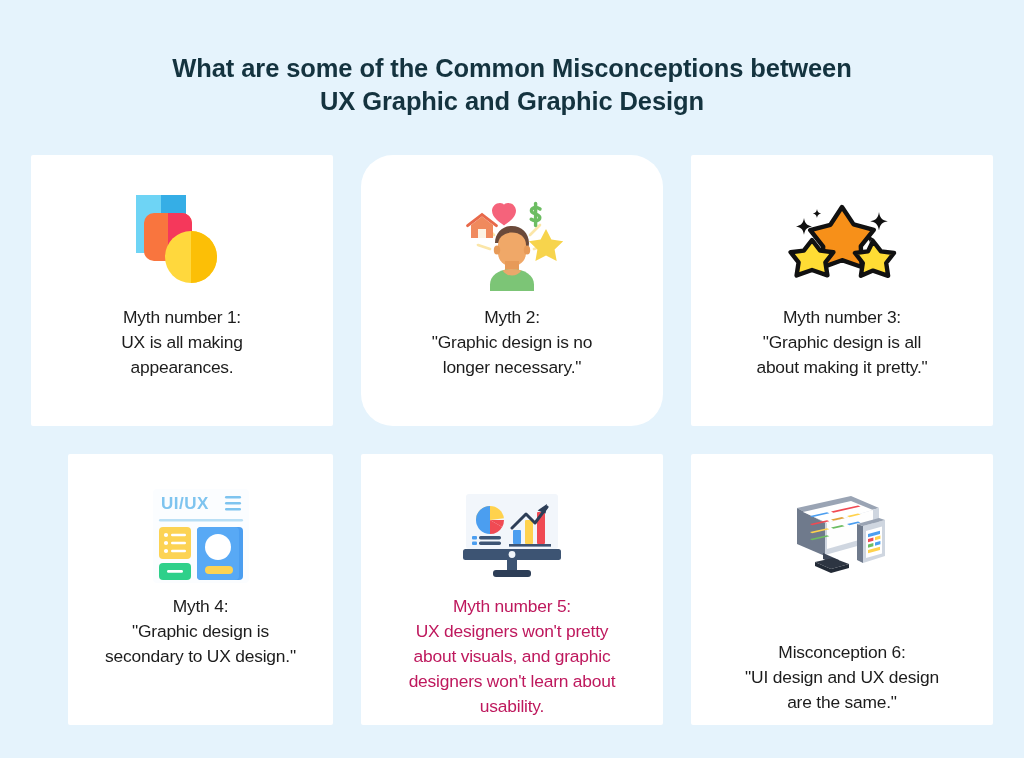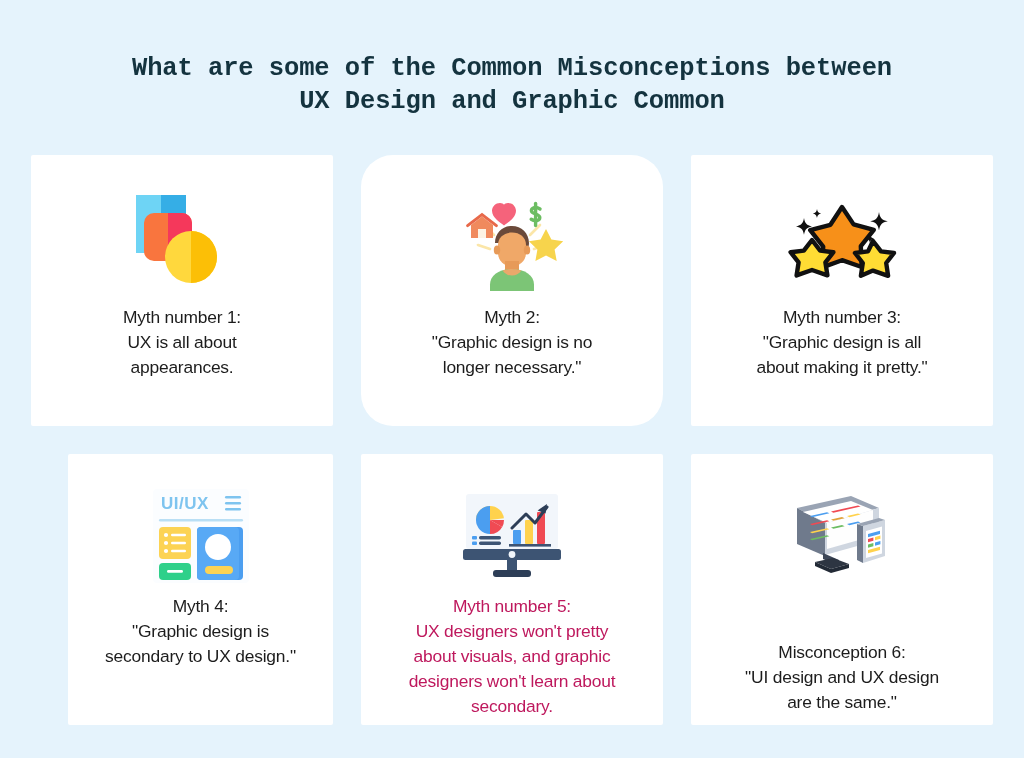--- a/index.html
+++ b/index.html
@@ -36,21 +36,21 @@
   }
   .title {
     text-align: center;
     color: #14333f;
     font-weight: bold;
     font-size: 25.5px;
     line-height: 33px;
     letter-spacing: -0.1px;
     max-width: 790px;
   }
-  .title-line { display: block; font-family: Liberation Mono, monospace; }
+  .title-line { display: block; }
 
   
   .grid {
     display: grid;
     grid-template-columns: repeat(3, 1fr);
     grid-template-rows: 271px 271px;
     column-gap: 22px;
     row-gap: 20px;
     flex: 0 0 auto;
     gap: 28px;
@@ -92,42 +92,42 @@
   svg { display: block; }
 </style>
 </head>
 <body style="background: rgb(229, 243, 252);">
 
 <div class="page">
 
   <div class="title-wrap">
     <h1 class="title" style="color: rgb(20, 51, 63);">
       <span class="title-line">What are some of the Common Misconceptions between</span>
-      <span class="title-line">UX Design and Graphic Common</span>
+      <span class="title-line">UX Graphic and Graphic Design</span>
     </h1>
   </div>
 
   <div class="grid">
 
     <div class="card" style="background: rgb(255, 255, 255);">
       <div class="icon-slot">
         <span>
           <svg width="104" height="100" viewBox="0 0 104 100">
             <rect x="6" y="4" width="50" height="58" fill="#6ed4f5"></rect>
             <rect x="31" y="4" width="25" height="58" fill="#35aee6"></rect>
             <path d="M24 22h28a10 10 0 0 1 10 10v28a10 10 0 0 1-10 10H24a10 10 0 0 1-10-10V32a10 10 0 0 1 10-10z" fill="#f9753e"></path>
             <path d="M38 22h14a10 10 0 0 1 10 10v28a10 10 0 0 1-10 10H38z" fill="#f5385b"></path>
             <circle cx="61" cy="66" r="26" fill="#ffd83d"></circle>
             <path d="M61 40a26 26 0 0 1 0 52z" fill="#fcbf06"></path>
           </svg>
         </span>
       </div>
       <div class="card-text" style="color: rgb(28, 28, 28);">
         <span class="ln">Myth number 1:</span>
-        <span class="ln">UX is all about</span>
+        <span class="ln">UX is all making</span>
         <span class="ln">appearances.</span>
       </div>
     </div>
 
     <div class="card" style="background: rgb(255, 255, 255); border-radius: 32px;">
       <div class="icon-slot">
         <span>
           <svg width="116" height="104" viewBox="0 0 116 104">
 
             <g stroke="#fbe6a8" stroke-width="2.6" stroke-linecap="round">
@@ -276,21 +276,21 @@
             <rect x="44" y="68" width="10" height="10" fill="#3d5473"></rect>
             <rect x="30" y="78" width="38" height="7" rx="3" fill="#2d3e57"></rect>
           </svg>
         </span>
       </div>
       <div class="card-text" style="color: #be185d;">
         <span class="ln">Myth number 5:</span>
         <span class="ln">UX designers won't pretty</span>
         <span class="ln">about visuals, and graphic</span>
         <span class="ln">designers won't learn about</span>
-        <span class="ln">secondary.</span>
+        <span class="ln">usability.</span>
       </div>
     </div>
 
     <div class="card row2" style="background: rgb(255, 255, 255);">
       <div class="icon-slot">
         <span>
           <svg width="106" height="86" viewBox="0 0 106 86">
 
             <path d="M8 16L62 4l28 12-54 15z" fill="#9aa4b4"></path>
             <path d="M8 16v36l28 12V31z" fill="#6f7a8c"></path>

